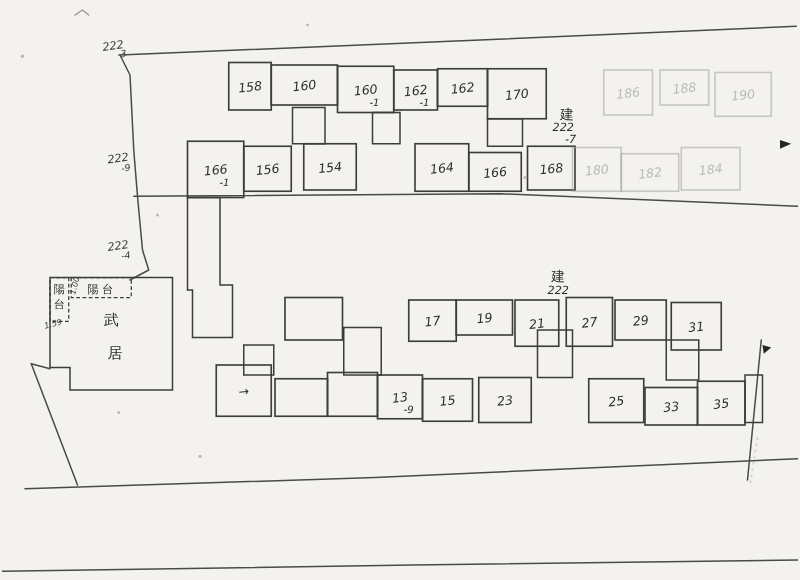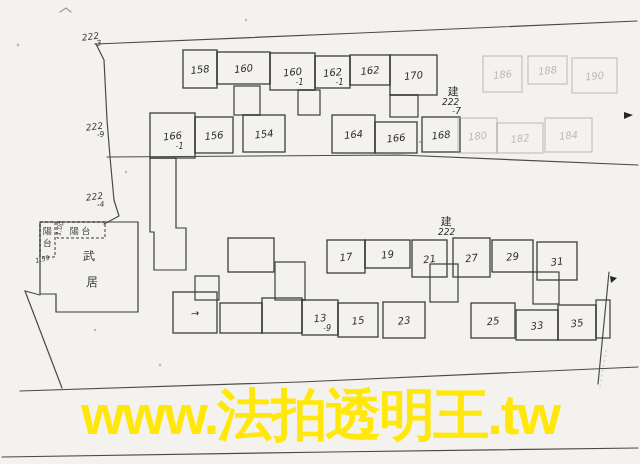--- a/index.html
+++ b/index.html
@@ -174,15 +174,14 @@
     <path class="ink" d="M624,112 l9,3 l-9,4 z"></path>
     <path class="ink" d="M610,276 l7,2 l-6,5 z"></path>
     <circle class="speck" cx="18" cy="45" r="1.4"></circle>
     <circle class="speck" cx="126" cy="172" r="1.2"></circle>
     <circle class="speck" cx="246" cy="20" r="1.2"></circle>
     <circle class="speck" cx="420" cy="142" r="1.2"></circle>
     <circle class="speck" cx="160" cy="365" r="1.3"></circle>
     <circle class="speck" cx="95" cy="330" r="1.2"></circle>
   </svg>
 
-  <div class="watermark" id="watermark" style="color: rgb(255, 231, 10);">www.法拍透明王.tw</div>
 
 </div>
 
 </body></html>

